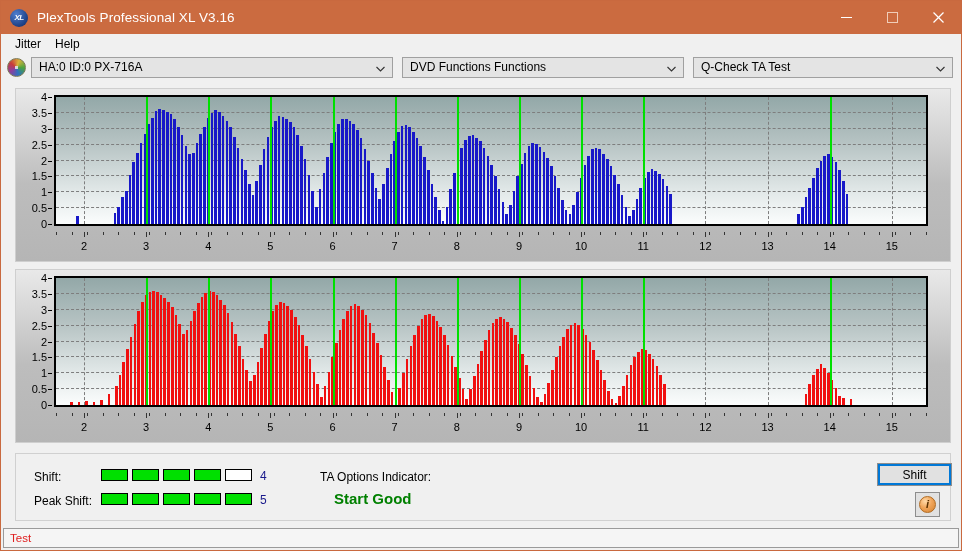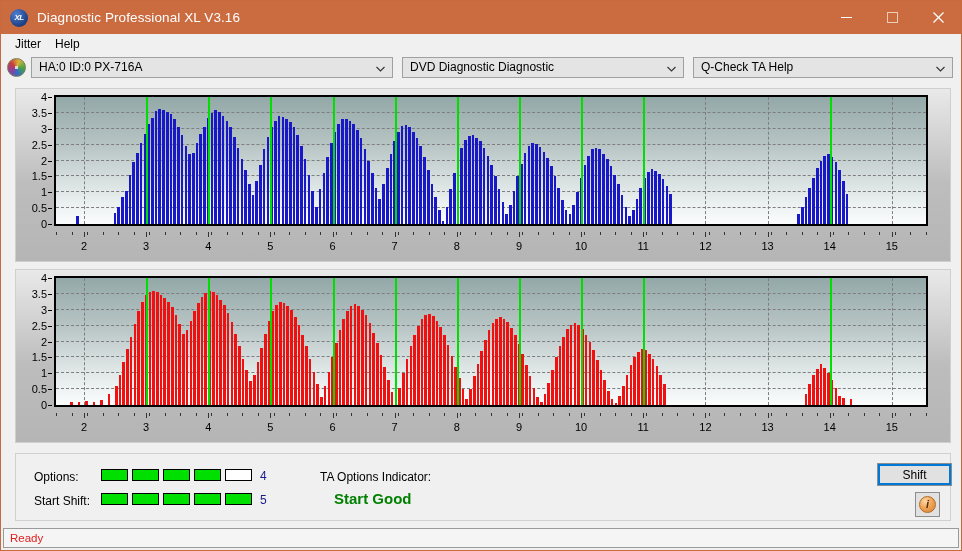--- a/index.html
+++ b/index.html
@@ -166,21 +166,21 @@
   }
   .statusbar span { font-size:11.5px; color:#e02020; }
 </style>
 </head>
 <body>
 
 <div id="app">
 
   <div class="titlebar">
     <div class="app-icon">XL</div>
-    <div class="title-text">Diagnostic Professional XL V3.16</div>
+    <div class="title-text">PlexTools Professional XL V3.16</div>
     <div class="win-buttons">
       <div class="win-btn">
         <svg width="11" height="11" viewBox="0 0 11 11">
             <line x1="0" y1="5.5" x2="11" y2="5.5" stroke="#fff" stroke-width="1"></line>
           </svg>
       </div>
       <div class="win-btn">
         <svg width="11" height="11" viewBox="0 0 11 11">
             <rect x="0.5" y="0.5" width="10" height="10" fill="none" stroke="#f0cdb9" stroke-width="1"></rect>
           </svg>
@@ -203,29 +203,29 @@
     <div class="disc-icon"></div>
     <div class="combo" id="combo-drive">
       <span>HA:0 ID:0  PX-716A</span>
       <span class="caret">
         <svg width="9" height="9" viewBox="0 0 9 9">
             <polyline points="0.5,2.5 4.5,6.5 8.5,2.5" fill="none" stroke="#333" stroke-width="1.1"></polyline>
           </svg>
       </span>
     </div>
     <div class="combo" id="combo-func">
-      <span>DVD Diagnostic Diagnostic</span>
+      <span>DVD Functions Functions</span>
       <span class="caret">
         <svg width="9" height="9" viewBox="0 0 9 9">
             <polyline points="0.5,2.5 4.5,6.5 8.5,2.5" fill="none" stroke="#333" stroke-width="1.1"></polyline>
           </svg>
       </span>
     </div>
     <div class="combo" id="combo-test">
-      <span>Q-Check TA Help</span>
+      <span>Q-Check TA Test</span>
       <span class="caret">
         <svg width="9" height="9" viewBox="0 0 9 9">
             <polyline points="0.5,2.5 4.5,6.5 8.5,2.5" fill="none" stroke="#333" stroke-width="1.1"></polyline>
           </svg>
       </span>
     </div>
   </div>
 
   <div class="chart-panel" id="panel-top">
     <div class="ylabels">
@@ -840,46 +840,46 @@
         <div class="xtick" style="left: 794.321px; height: 3px;"></div>
         <div class="xtick" style="left: 809.857px; height: 3px;"></div>
         <div class="xtick" style="left: 825.393px; height: 3px;"></div>
         <div class="xtick" style="left: 840.929px; height: 3px;"></div>
         <div class="xtick" style="left: 856.464px; height: 3px;"></div>
         <div class="xtick" style="left: 872px; height: 3px;"></div>
       </div>
   </div>
 
   <div class="statusgroup">
-    <div class="lbl" id="jitter-label">Options:</div>
+    <div class="lbl" id="jitter-label">Shift:</div>
     <div class="meter" id="jitter-meter">
         <div class="seg on"></div>
         <div class="seg on"></div>
         <div class="seg on"></div>
         <div class="seg on"></div>
         <div class="seg"></div>
       </div>
     <div class="meter-val" id="jitter-value">4</div>
 
-    <div class="lbl" id="peakshift-label">Start Shift:</div>
+    <div class="lbl" id="peakshift-label">Peak Shift:</div>
     <div class="meter" id="peakshift-meter">
         <div class="seg on"></div>
         <div class="seg on"></div>
         <div class="seg on"></div>
         <div class="seg on"></div>
         <div class="seg on"></div>
       </div>
     <div class="meter-val" id="peakshift-value">5</div>
 
     <div class="lbl" id="ta-label">TA Options Indicator:</div>
     <div class="lbl" id="ta-value" style="color: rgb(0, 128, 0);">Start Good</div>
 
     <div class="start-btn">Shift</div>
     <div class="info-btn">
       <div class="info-circle">i</div>
     </div>
   </div>
 
   <div class="statusbar">
-    <span>Ready</span>
+    <span>Test</span>
   </div>
 
 </div>
 
 </body></html>

